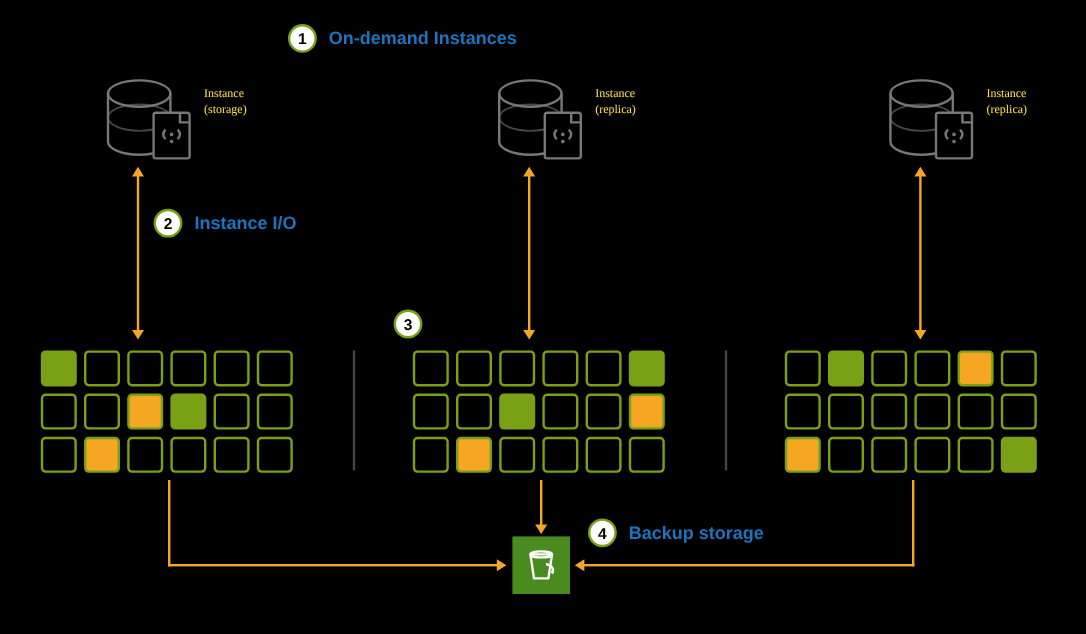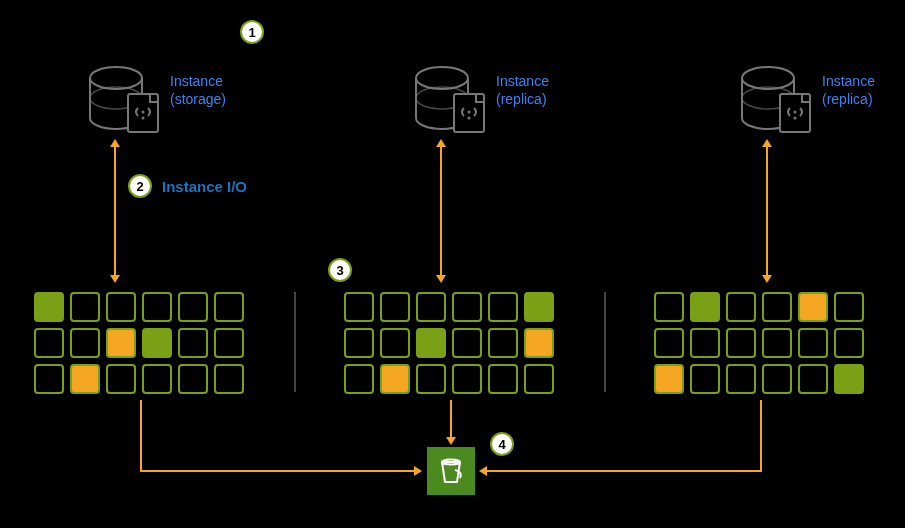--- a/index.html
+++ b/index.html
@@ -34,23 +34,24 @@
     font-weight: bold;
   }
   .callout-label {
     color: #1e73be;
     font-size: 15px;
     font-weight: bold;
   }
 
   
   .inst-label {
-    color: #3b82f6;
-    font-size: 14px;
+    color: #fde047;
+    font-size: 10px;
     line-height: 1.3;
+    font-family: Liberation Serif, serif;
   }
 
   
   .grid {
     display: grid;
     grid-template-columns: repeat(6, 30px);
     grid-auto-rows: 30px;
     gap: 6px;
   }
   .cell {
@@ -117,20 +118,21 @@
     display: flex;
     align-items: center;
     justify-content: center;
   }
 </style>
 </head>
 <body>
 
 <div class="abs callout" style="left:240px; top:20px;">
   <div class="num">1</div>
+  <div class="callout-label">On-demand Instances</div>
 </div>
 
 <div class="abs" style="left:88px; top:64px;">
   <svg width="78" height="74" viewBox="0 0 78 74">
     <ellipse cx="28" cy="14" rx="26" ry="11" fill="none" stroke="#777" stroke-width="2"></ellipse>
     <path d="M2 14 V54 a26 11 0 0 0 52 0 V14" fill="none" stroke="#777" stroke-width="2"></path>
     <ellipse cx="28" cy="34" rx="26" ry="11" fill="none" stroke="#777" stroke-width="1.5" opacity="0.6"></ellipse>
     <rect x="40" y="30" width="30" height="38" rx="2" fill="#000" stroke="#777" stroke-width="2"></rect>
     <polyline points="62,30 62,38 70,38" fill="none" stroke="#777" stroke-width="2"></polyline>
     <path d="M50 44 q-4 4 0 8 M60 44 q4 4 0 8" fill="none" stroke="#777" stroke-width="2"></path>
@@ -265,13 +267,14 @@
 <div class="abs bucket" style="left:427px; top:447px;">
   <svg width="30" height="30" viewBox="0 0 30 30">
     <path d="M6 6 H24 L21 26 H9 Z" fill="none" stroke="#fff" stroke-width="2" stroke-linejoin="round"></path>
     <ellipse cx="15" cy="6" rx="9" ry="2.5" fill="none" stroke="#fff" stroke-width="2"></ellipse>
     <path d="M19 14 q8 2 5 8" fill="none" stroke="#fff" stroke-width="2"></path>
   </svg>
 </div>
 
 <div class="abs callout" style="left:490px; top:432px;">
   <div class="num">4</div>
+  <div class="callout-label">Backup storage</div>
 </div>
 
 </body></html>

